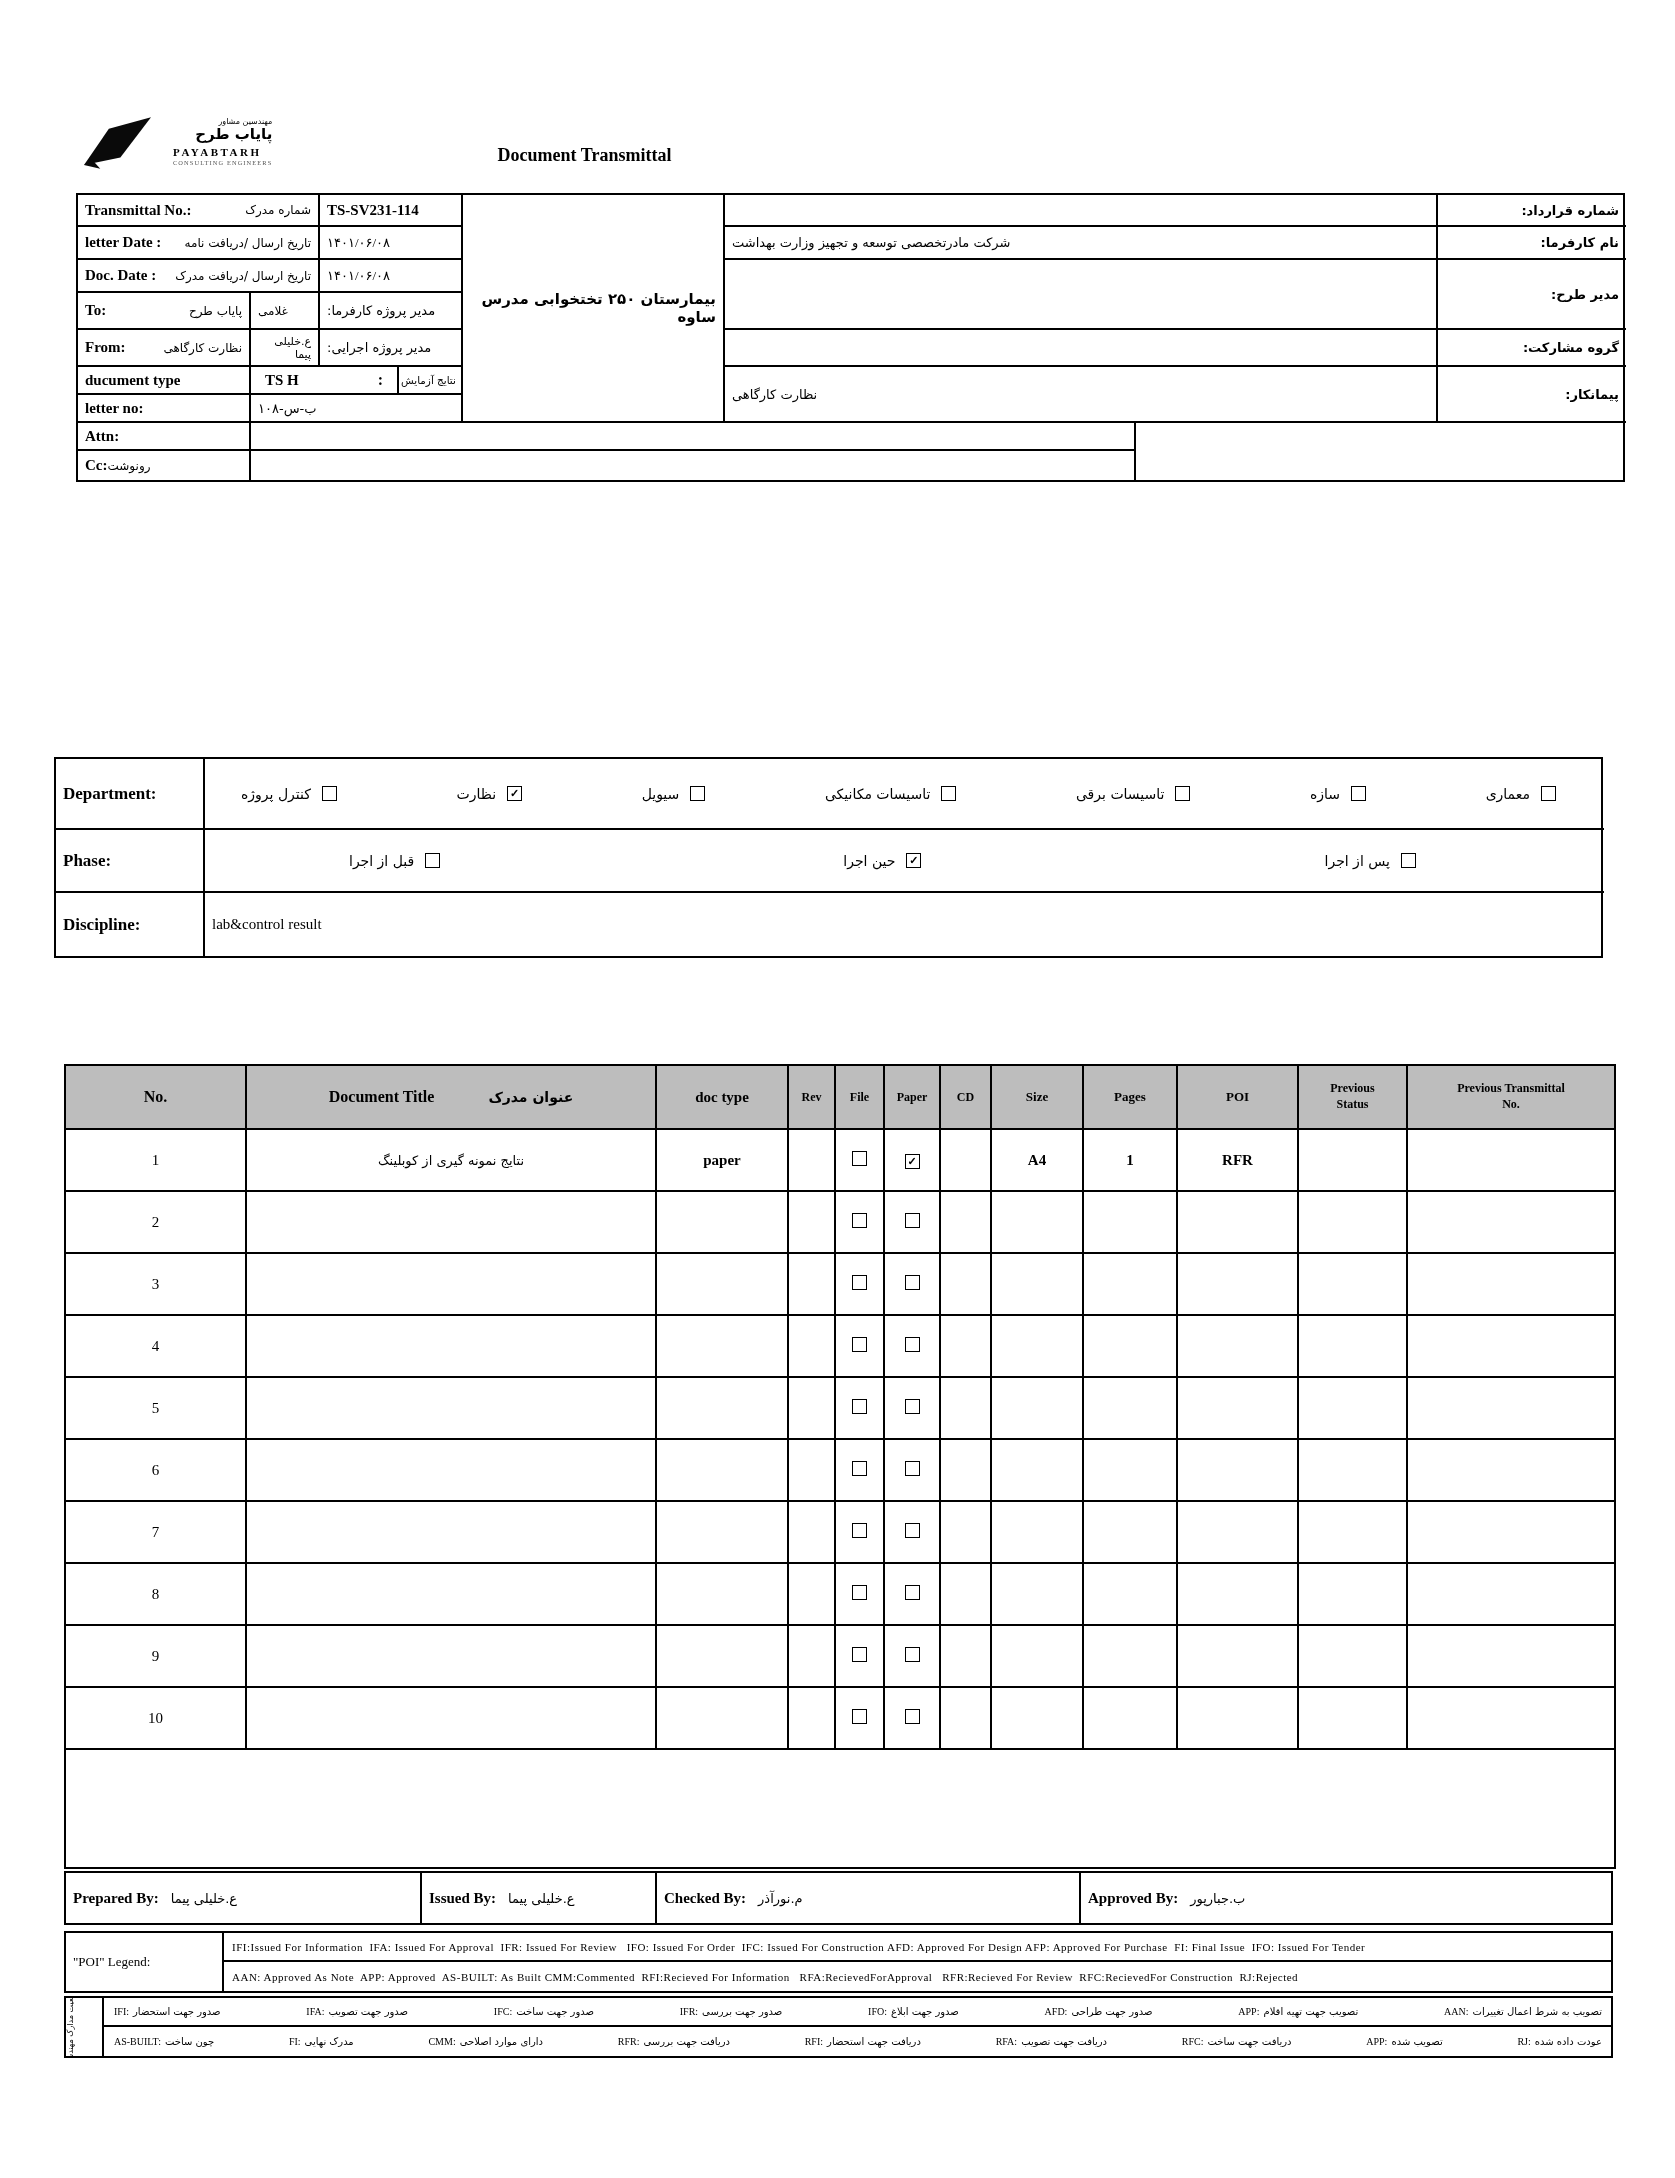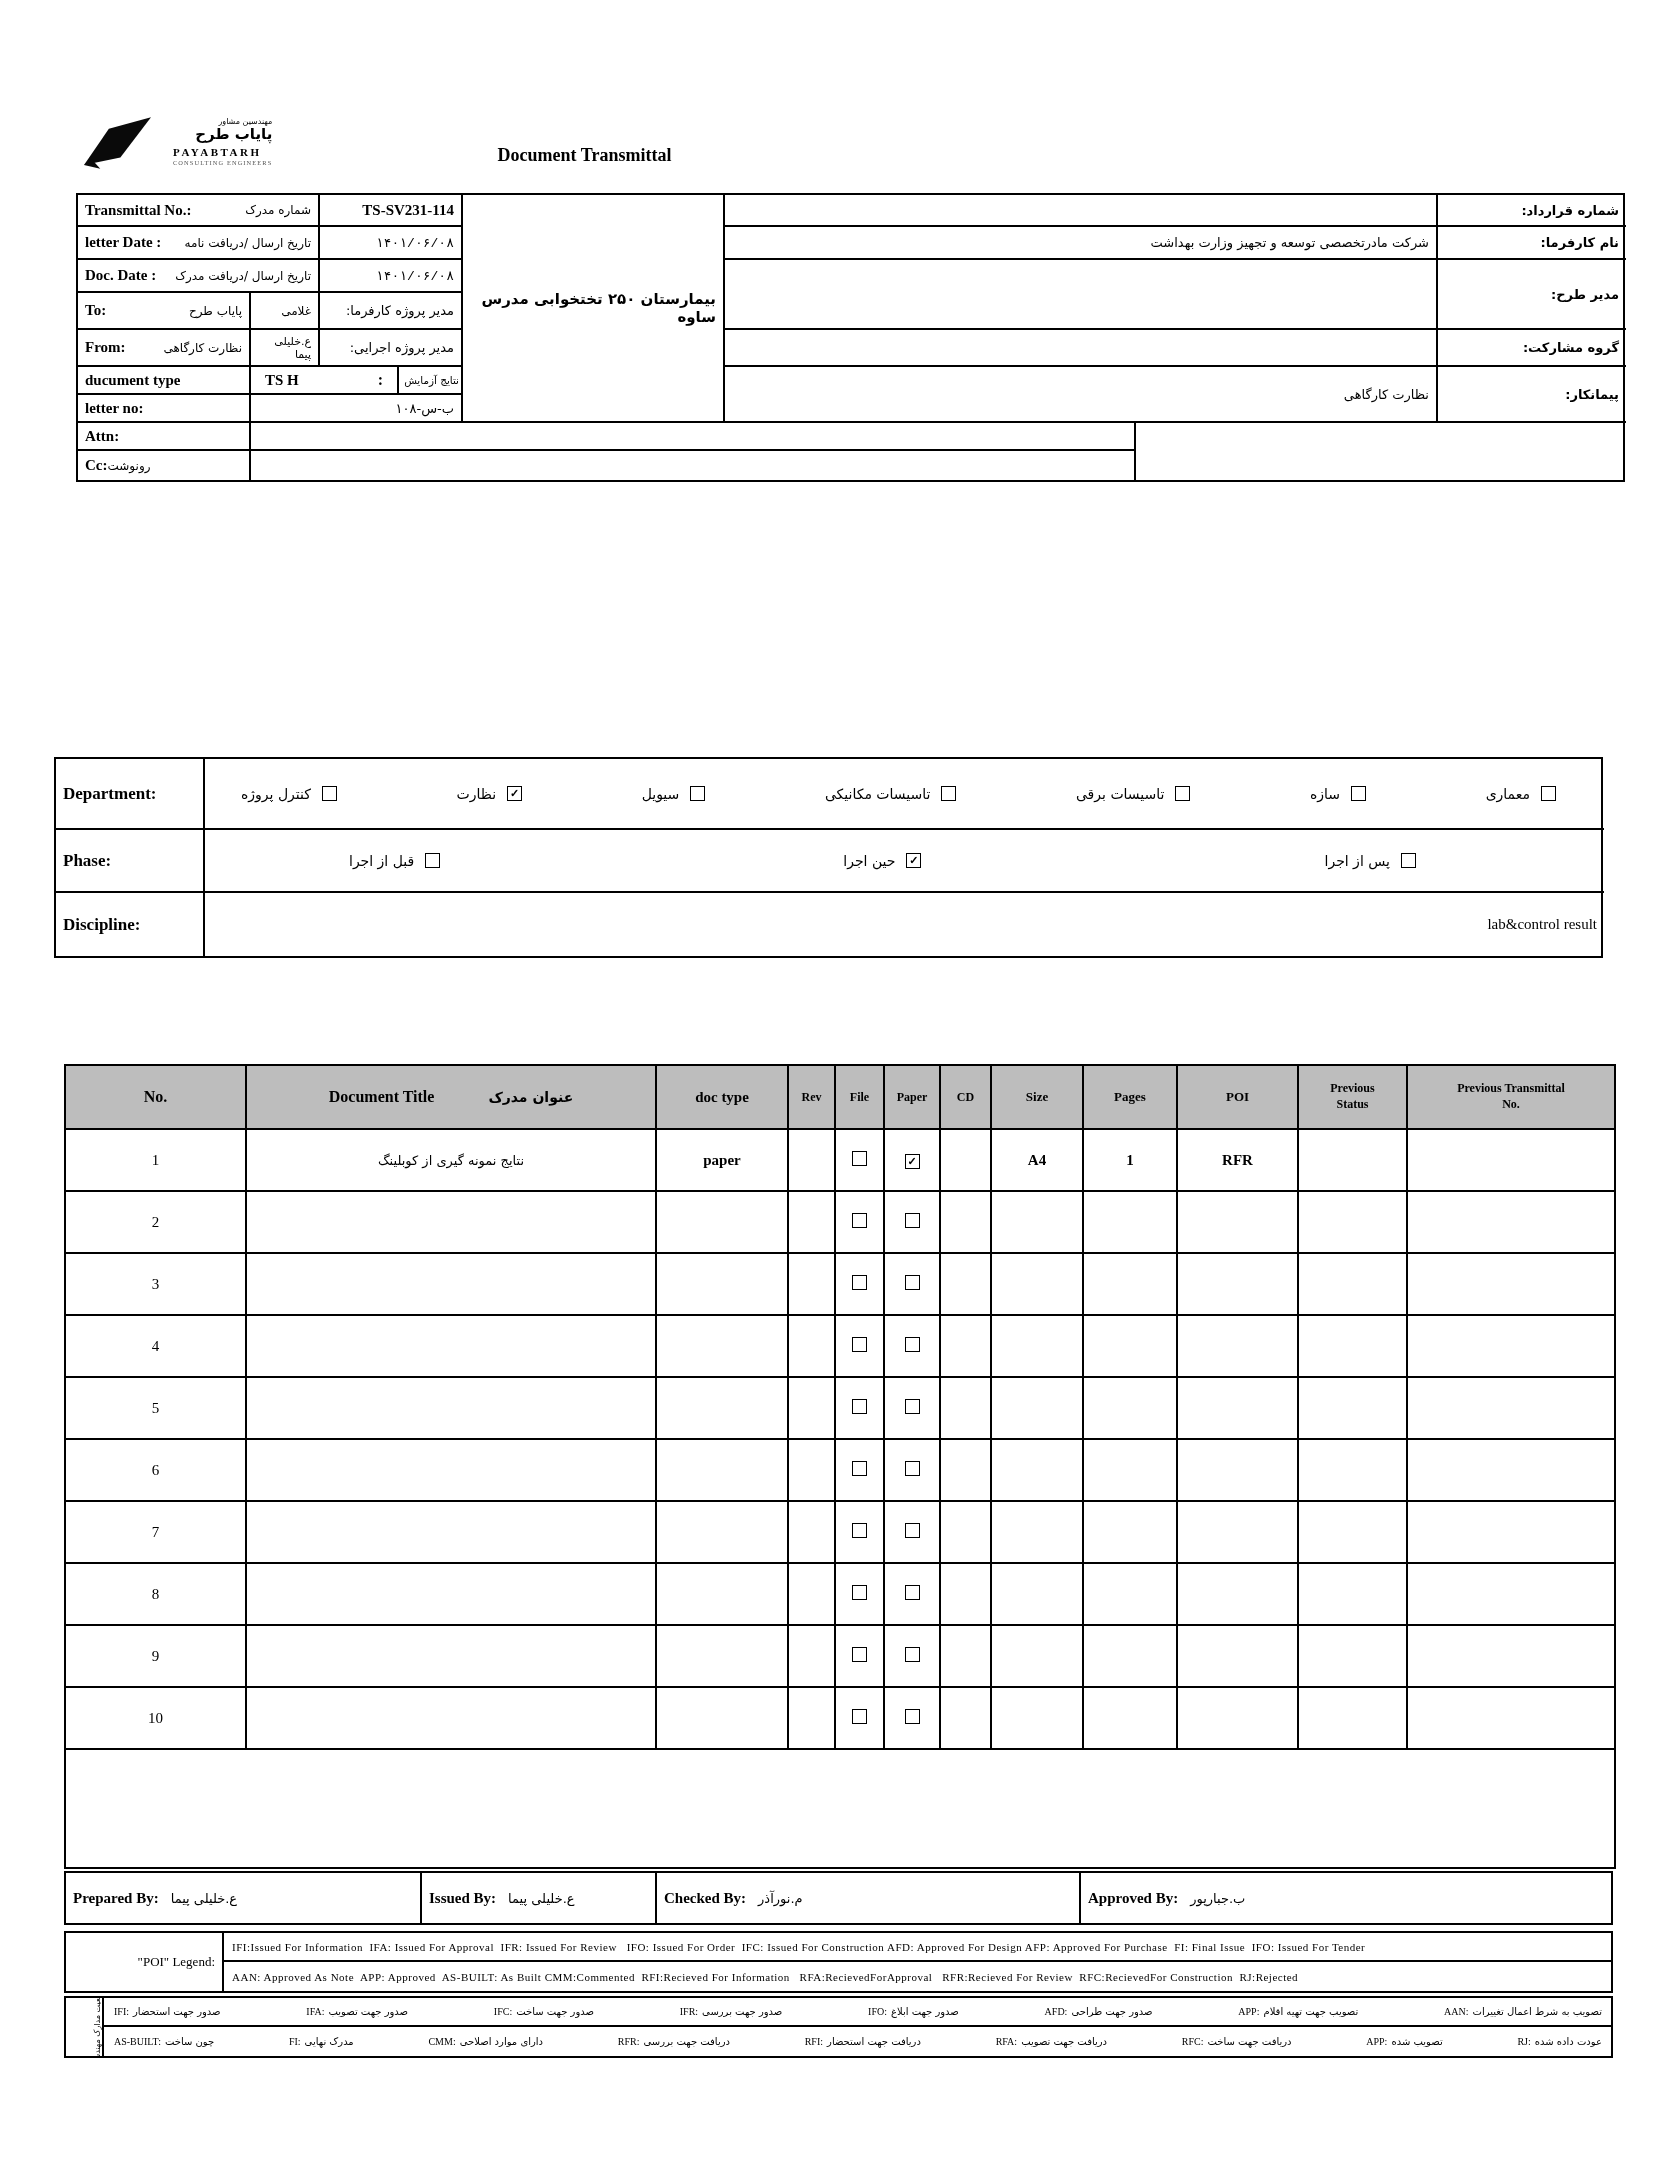--- a/index.html
+++ b/index.html
@@ -1,26 +1,26 @@
 <!DOCTYPE html>
 <html><head>
 <meta charset="utf-8">
 <style>
   html,body{margin:0;padding:0;background:#ffffff}
   .page{position:relative;width:1675px;height:2178px;background:#fff;font-family:"Liberation Serif",serif;color:#000;overflow:hidden}
   .abs{position:absolute}
   .fa{font-family:"DejaVu Sans",sans-serif;direction:rtl;unicode-bidi:isolate}
-  .fanum{font-family:Liberation Mono, monospace;direction:ltr;unicode-bidi:isolate}
+  .fanum{font-family:Liberation Serif, serif;direction:ltr;unicode-bidi:isolate}
   .b{font-weight:bold}
   
   .grid{display:grid;border:2px solid #000;box-sizing:border-box;background:#fff}
   .tc{border-right:2px solid #000;border-bottom:2px solid #000;display:flex;align-items:center;padding:1px 7px;overflow:hidden;box-sizing:border-box}
   .nbr{border-right:none}
   .nbb{border-bottom:none}
-  .center{justify-content:flex-end}
+  .center{justify-content:flex-start}
   .betw{justify-content:space-between}
   .right{justify-content:flex-end}
   .lbl{font-weight:bold;font-size:15px;white-space:nowrap}
   .lbl17{font-weight:bold;font-size:17px;white-space:nowrap}
   .flbl{font-size:12px}
   .f13{font-size:13px}
   .f14{font-size:14px}
   .f15{font-size:15px}
   .f11{font-size:10.4px}
   

